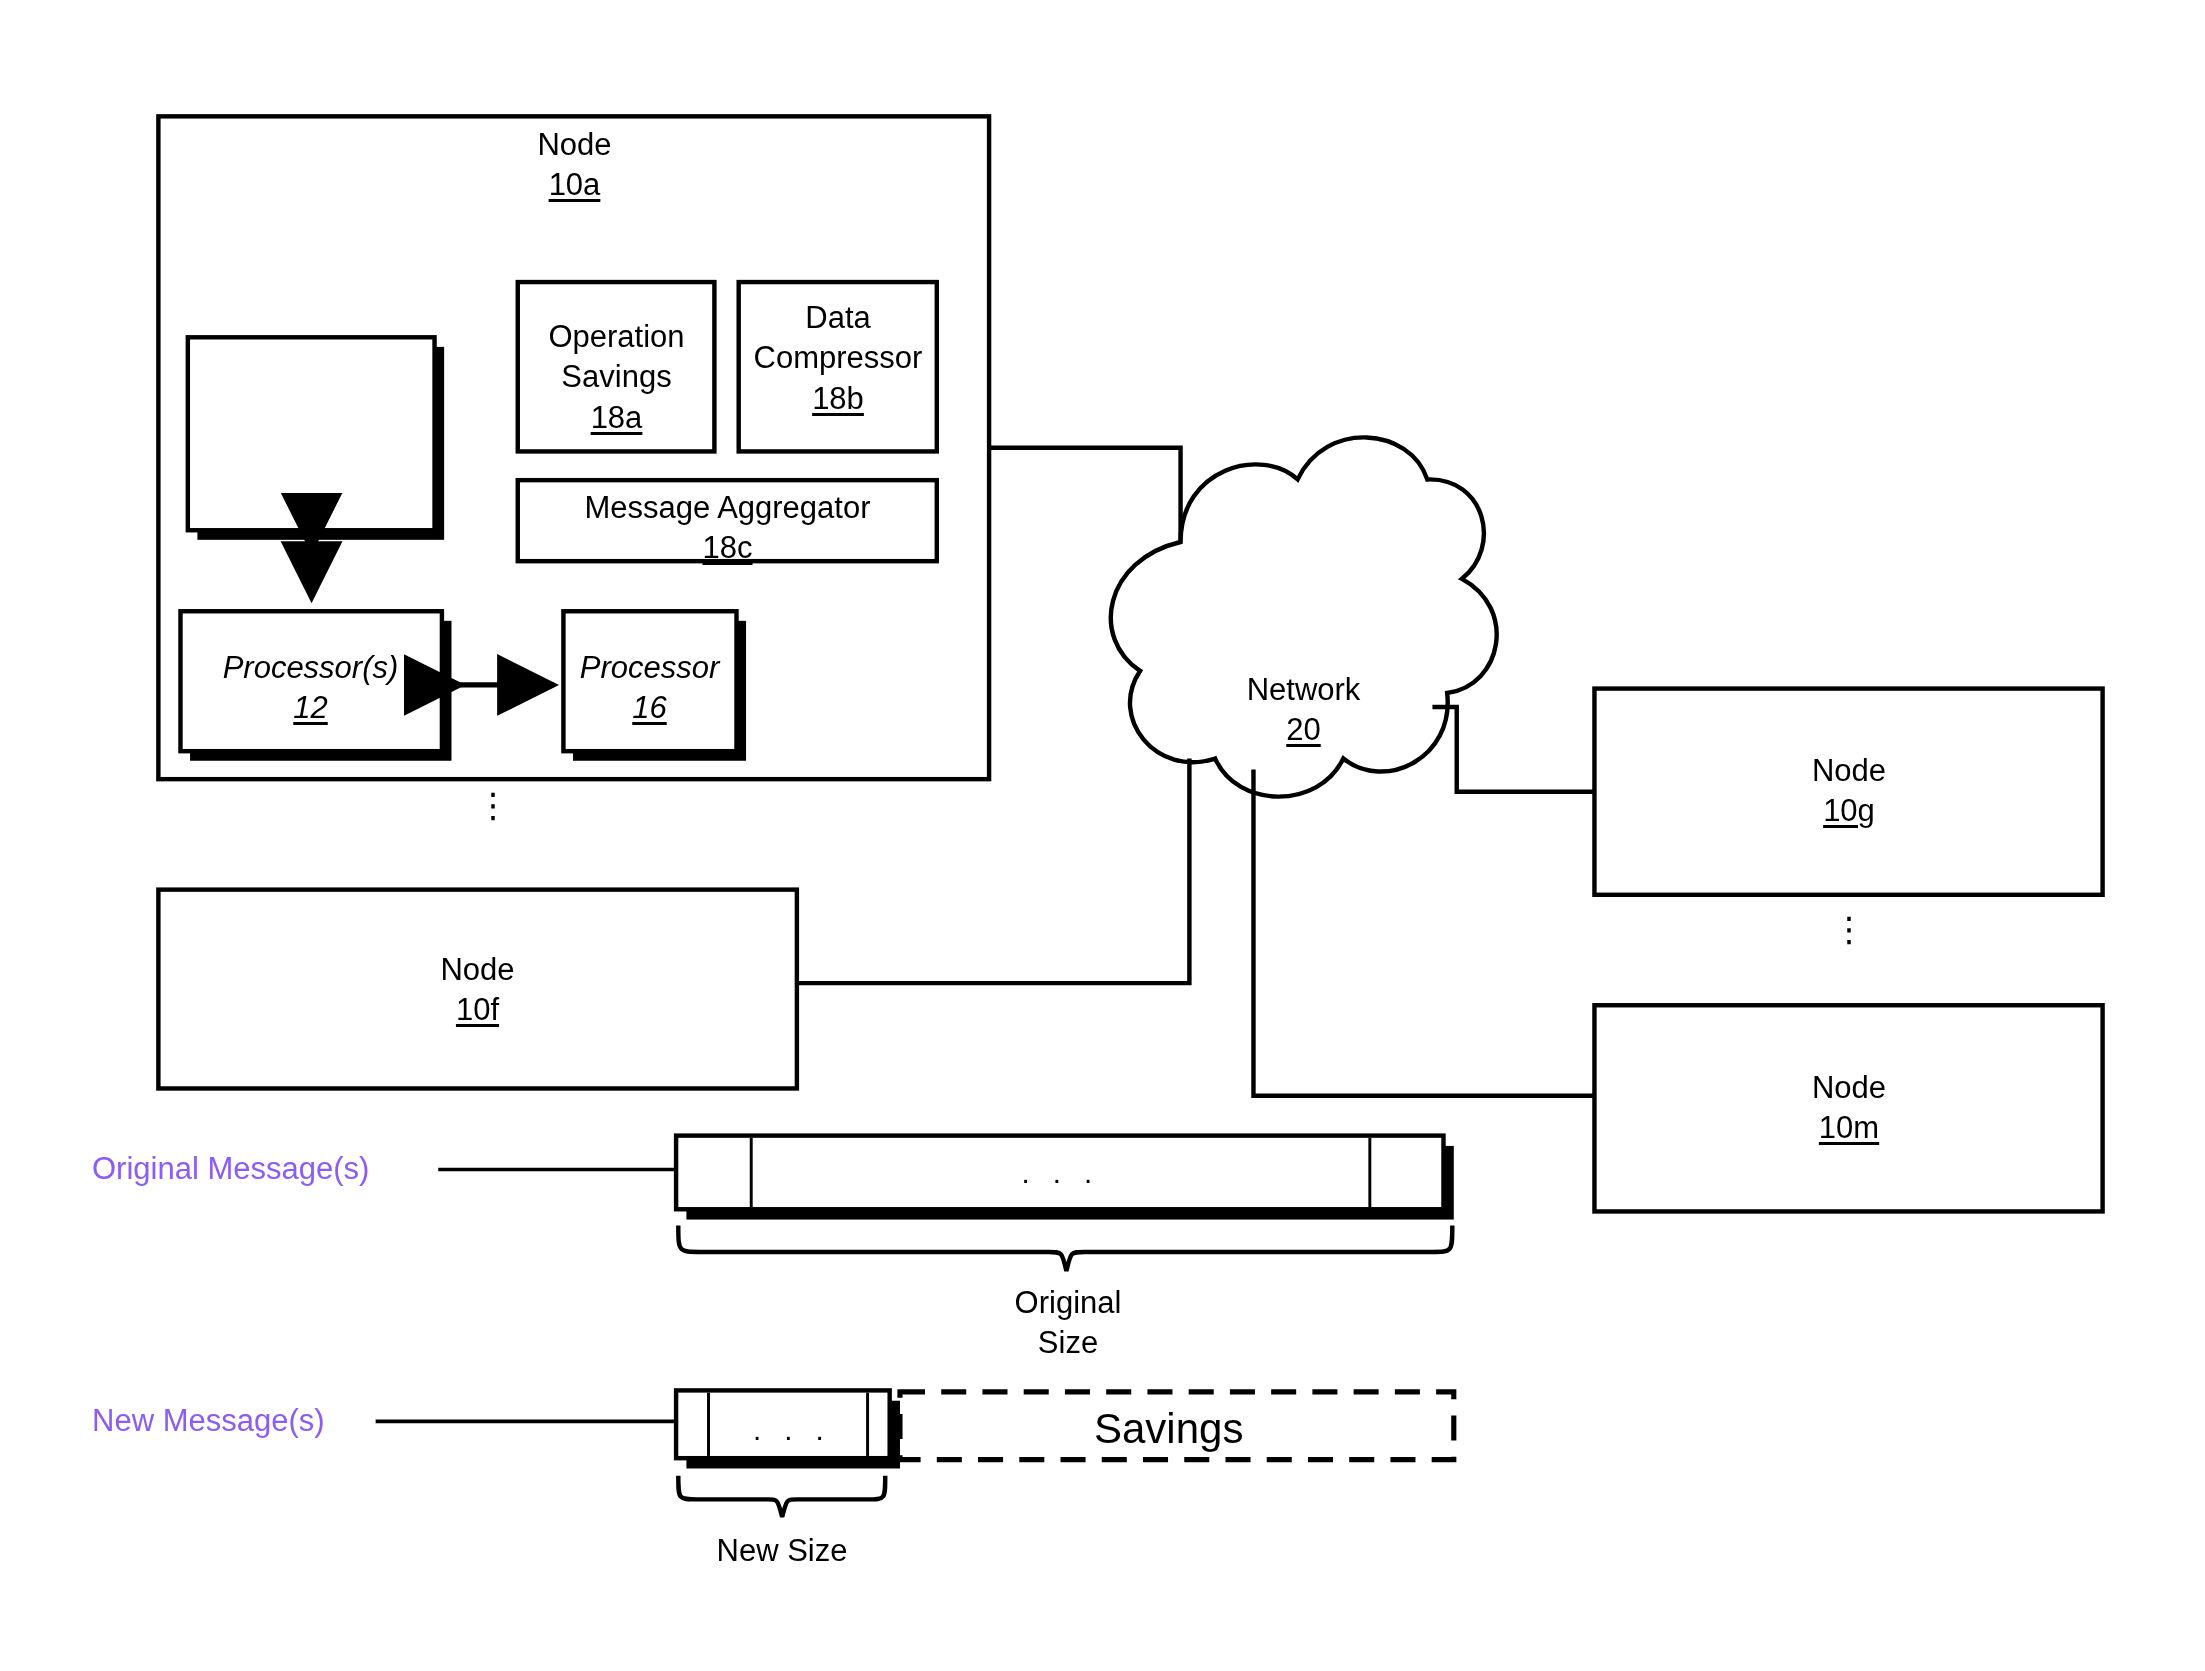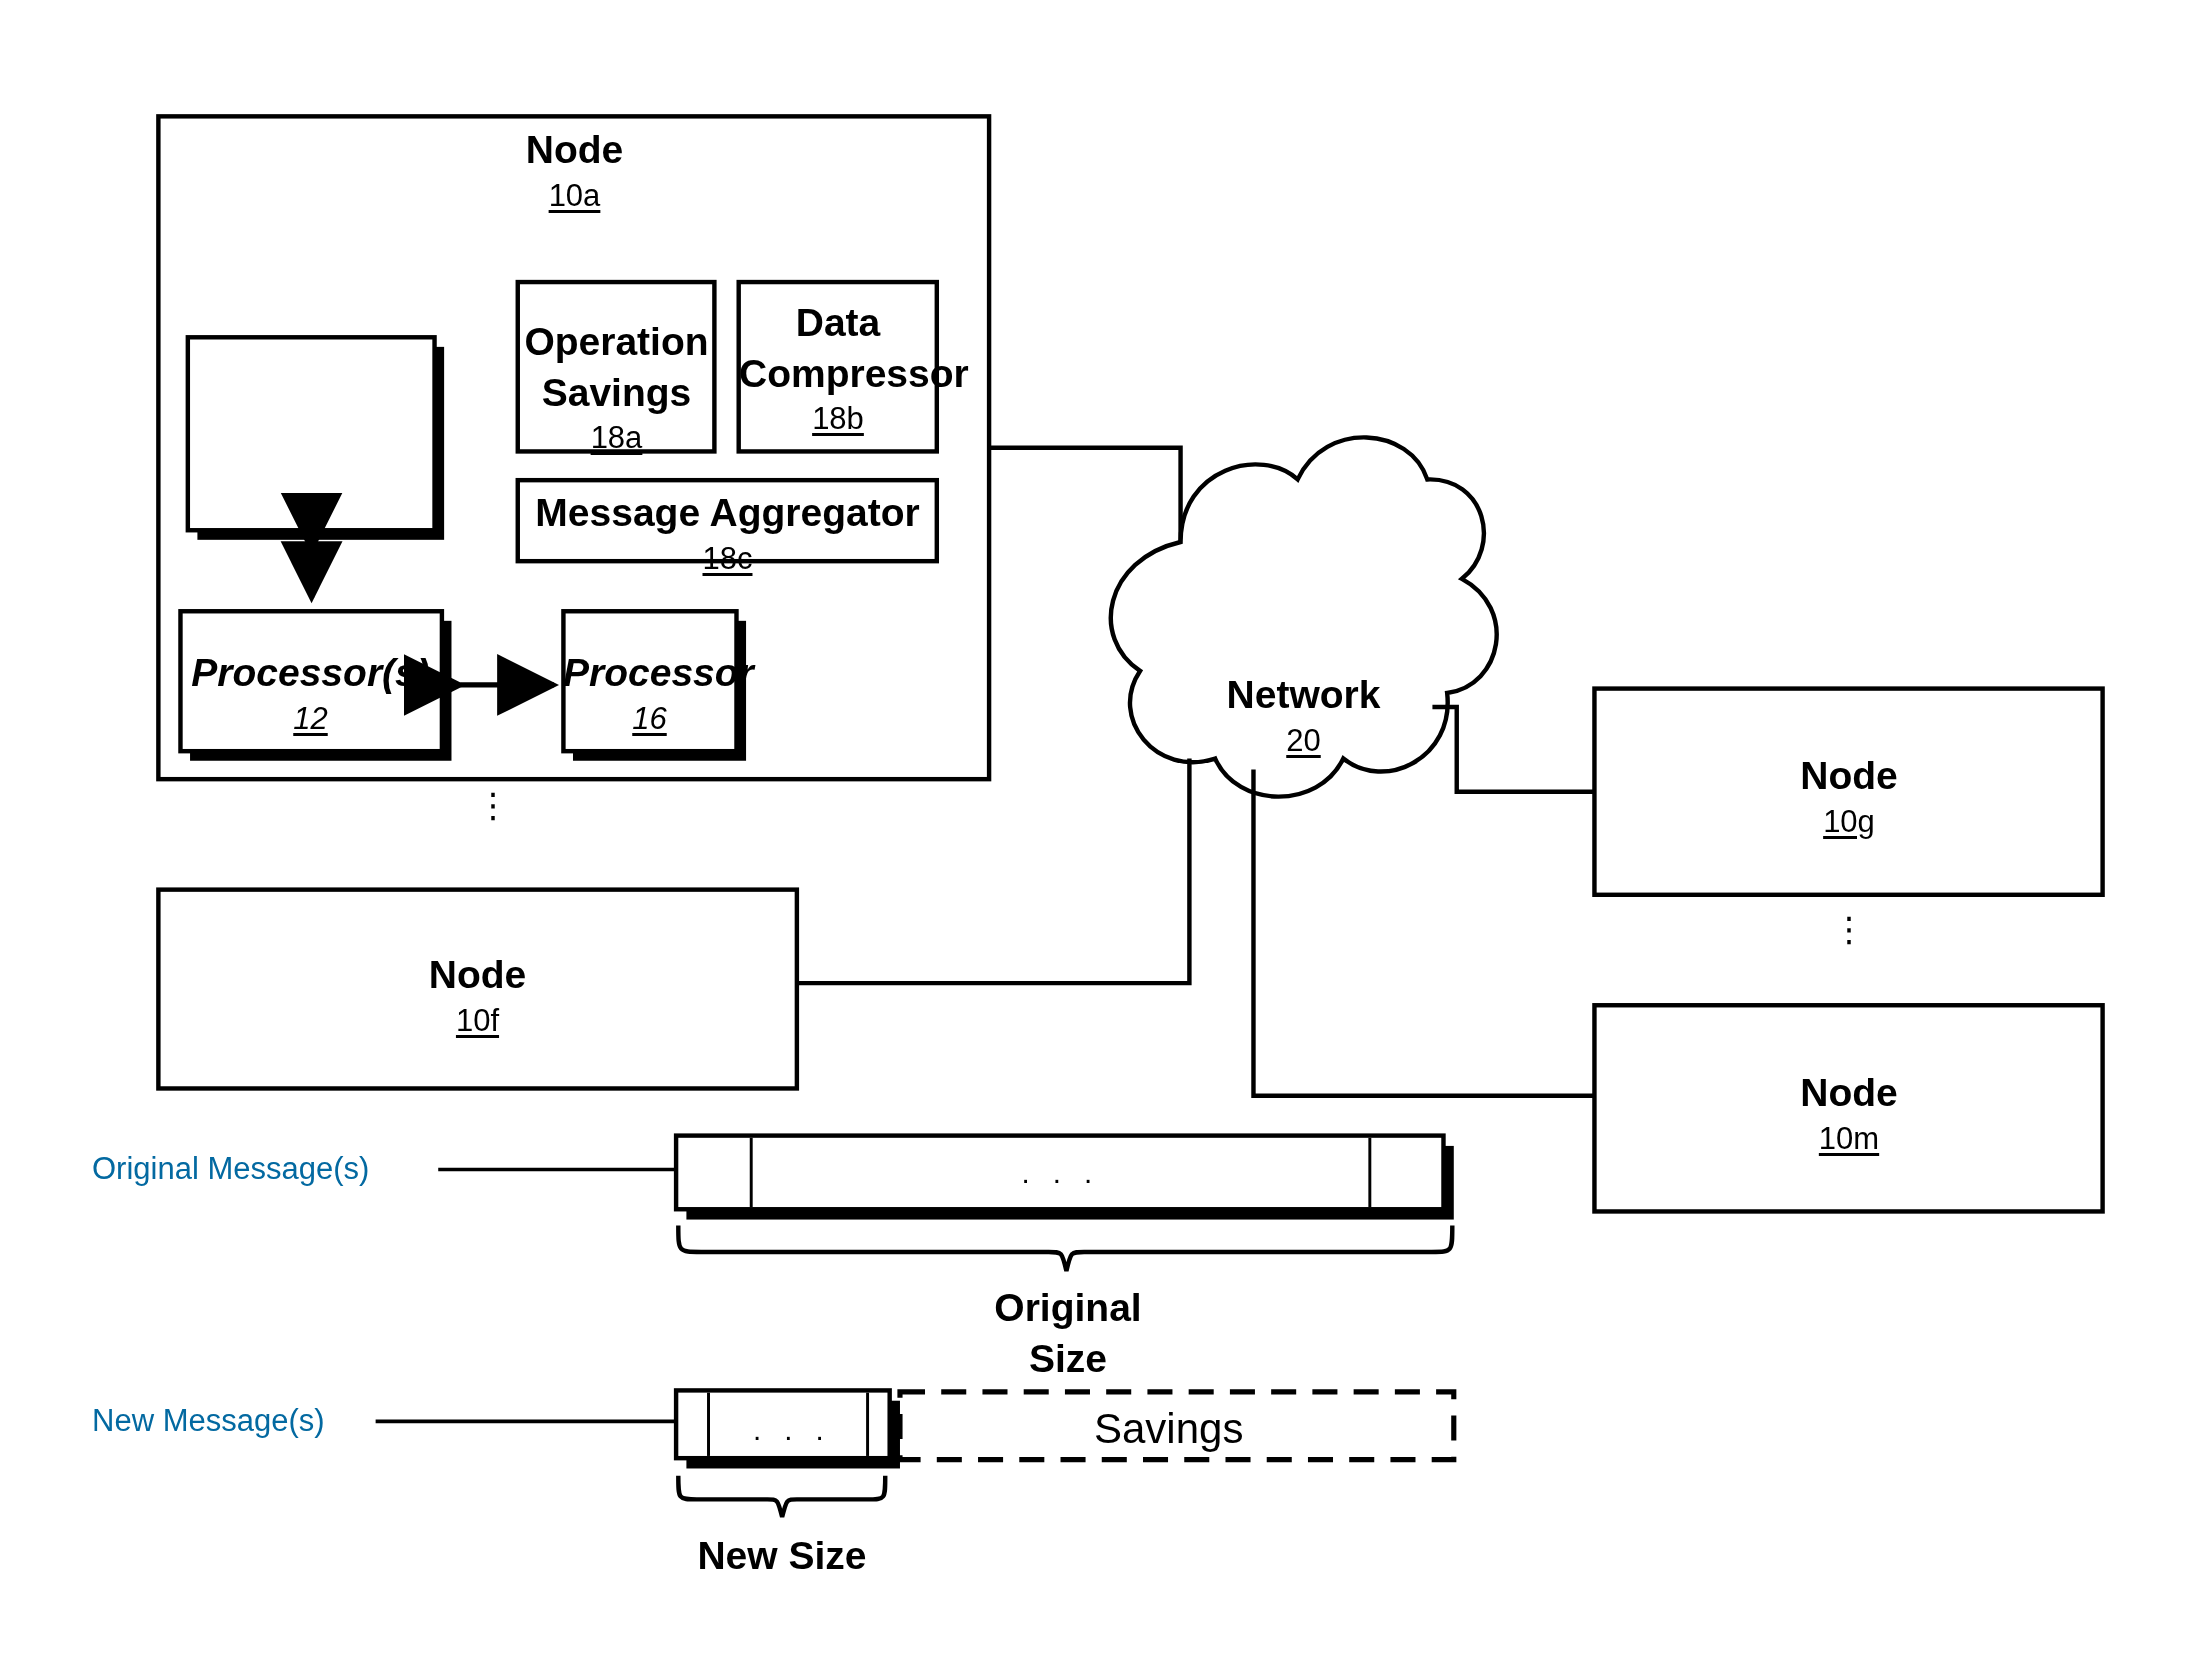--- a/index.html
+++ b/index.html
@@ -27,21 +27,21 @@
   }
   
   .lbl {
     position: absolute;
     text-align: center;
     line-height: 1.30;
     color: #000;
     font-family: "Liberation Sans", sans-serif;
     white-space: nowrap;
   }
-  .lbl .t1 { display: block; font-size: 39px; font-weight: bold; }
+  .lbl .t1 { display: block; font-size: 31px; }
   .lbl .t2 { display: block; font-size: 31px; text-decoration: underline; text-underline-offset: 3.7px; }
   .lbl.italic { font-style: italic; }
   .big { font-size: 34px; }
   .dots-v {
     position: absolute;
     font-size: 34px;
     letter-spacing: 0;
     line-height: 0.62;
     text-align: center;
     color: #000;
@@ -52,21 +52,21 @@
     font-size: 29.5px;
     letter-spacing: 7.4px;
     color: #000;
     text-align: center;
     font-family: "Liberation Sans", sans-serif;
   }
   .sidelabel {
     position: absolute;
     font-size: 31px;
     white-space: nowrap;
-    color: #0369a1;
+    color: #8b5cf6;
     font-family: "Liberation Sans", sans-serif;
   }
   .savings-lbl {
     position: absolute;
     font-size: 42px;
     color: #000;
     white-space: nowrap;
     font-family: "Liberation Sans", sans-serif;
   }
 </style>

